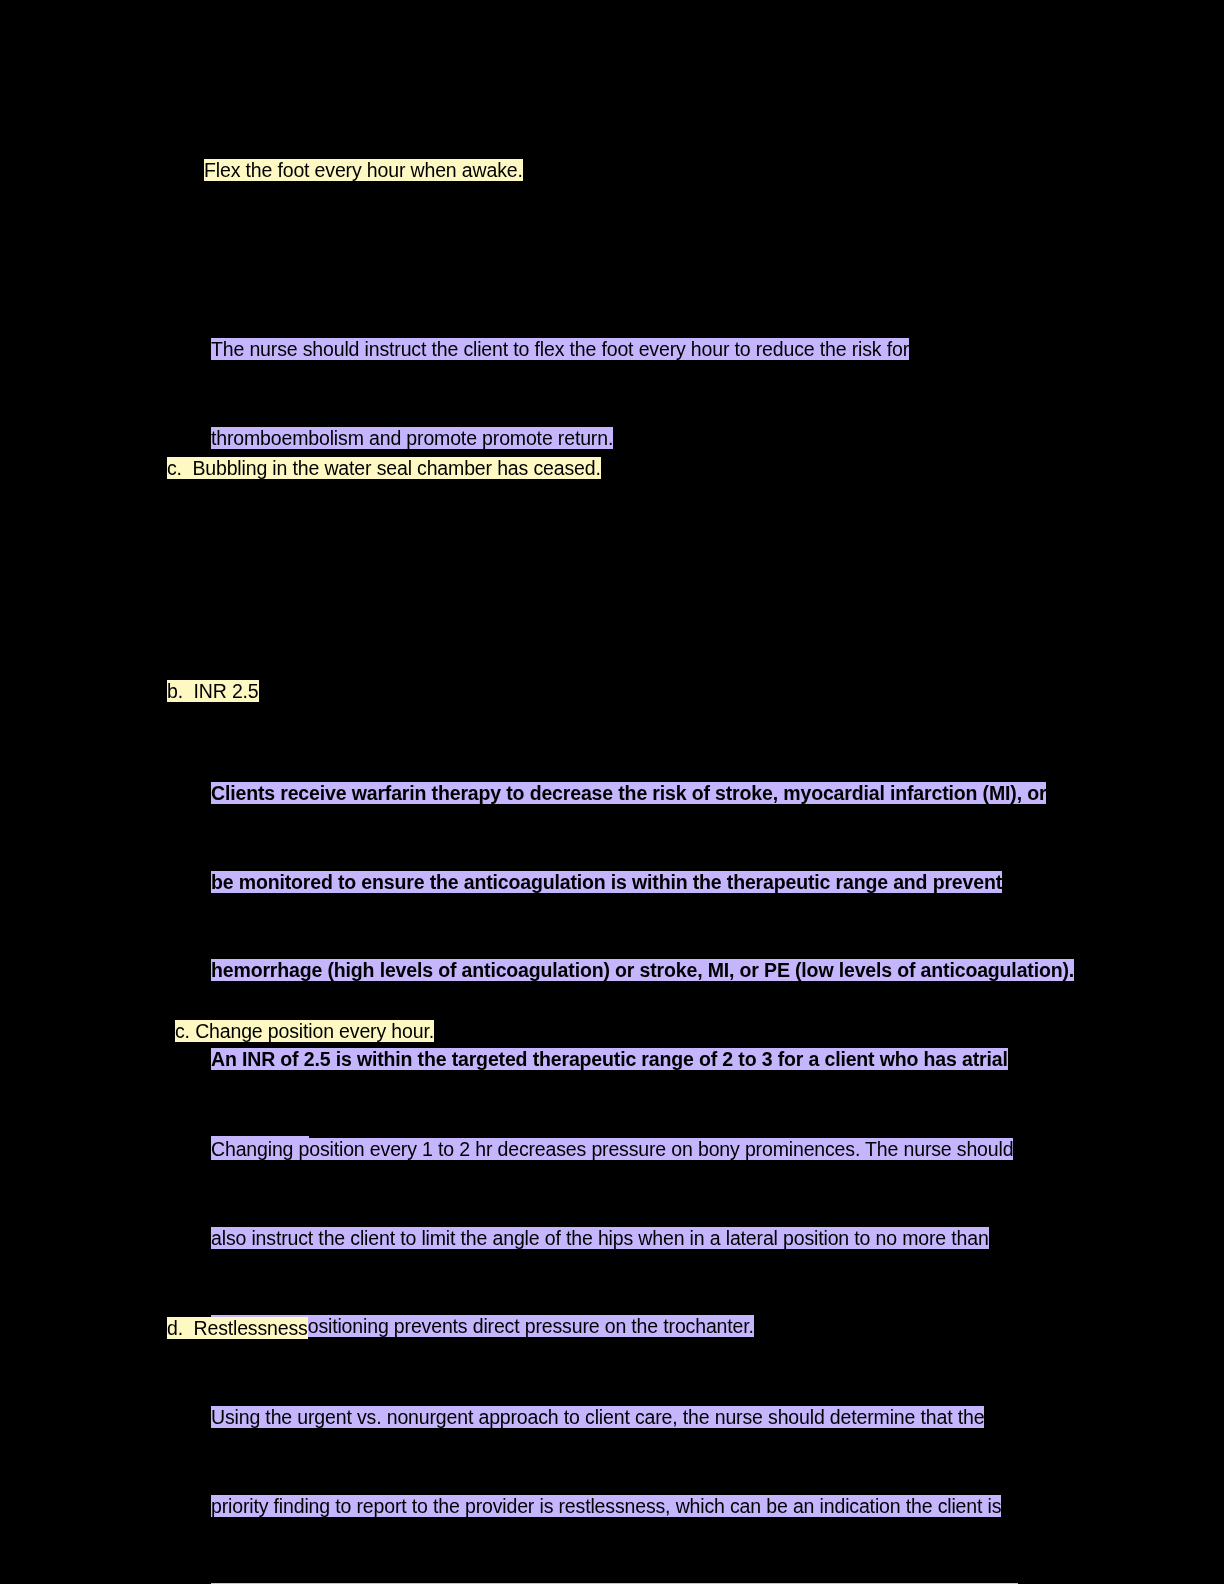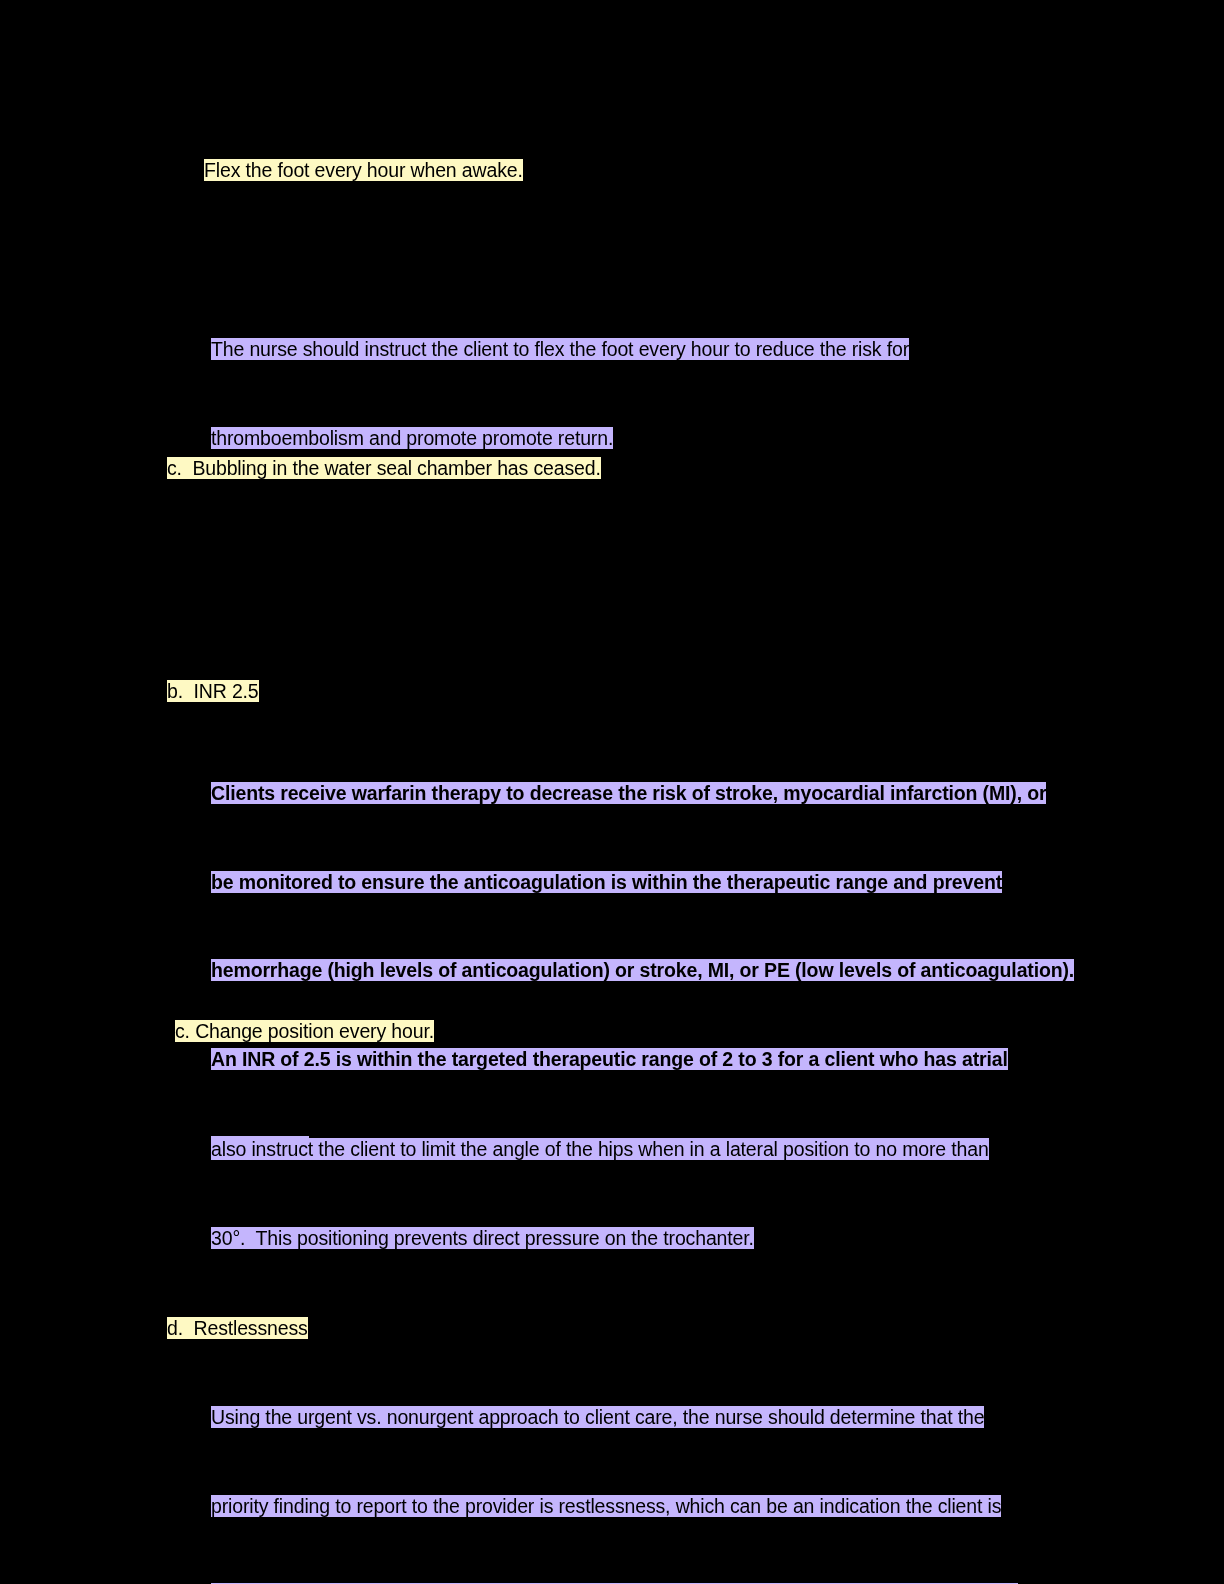--- a/index.html
+++ b/index.html
@@ -86,20 +86,21 @@
     <span class="line"><span class="hl-green">Clients receive warfarin therapy to decrease the risk of stroke, myocardial infarction (MI), or</span></span>
     <span class="line"><span class="hl-green">be monitored to ensure the anticoagulation is within the therapeutic range and prevent</span></span>
     <span class="line"><span class="hl-green">hemorrhage (high levels of anticoagulation) or stroke, MI, or PE (low levels of anticoagulation).</span></span>
     <span class="line"><span class="hl-green">An INR of 2.5 is within the targeted therapeutic range of 2 to 3 for a client who has atrial</span></span>
     <span class="line"><span class="hl-green">fibrillation.</span></span>
   </div>
 
   <div class="block" id="blk-position-heading"><span class="hl-peach">c. Change position every hour.</span></div>
 
   <div class="block para" id="blk-position-rationale">
+    <span class="line"><span class="hl-green">Changing position every 1 to 2 hr decreases pressure on bony prominences. The nurse should</span></span>
     <span class="line"><span class="hl-green">also instruct the client to limit the angle of the hips when in a lateral position to no more than</span></span>
     <span class="line"><span class="hl-green">30°.  This positioning prevents direct pressure on the trochanter.</span></span>
   </div>
 
   <div class="block" id="blk-restless-heading"><span class="hl-peach">d.  Restlessness</span></div>
 
   <div class="block para" id="blk-restless-rationale">
     <span class="line"><span class="hl-green">Using the urgent vs. nonurgent approach to client care, the nurse should determine that the</span></span>
     <span class="line"><span class="hl-green">priority finding to report to the provider is restlessness, which can be an indication the client is</span></span>
     <span class="line"><span class="hl-green">experiencing disequilibrium syndrome. Disequilibrium syndrome is caused by the rapid removal</span></span>

